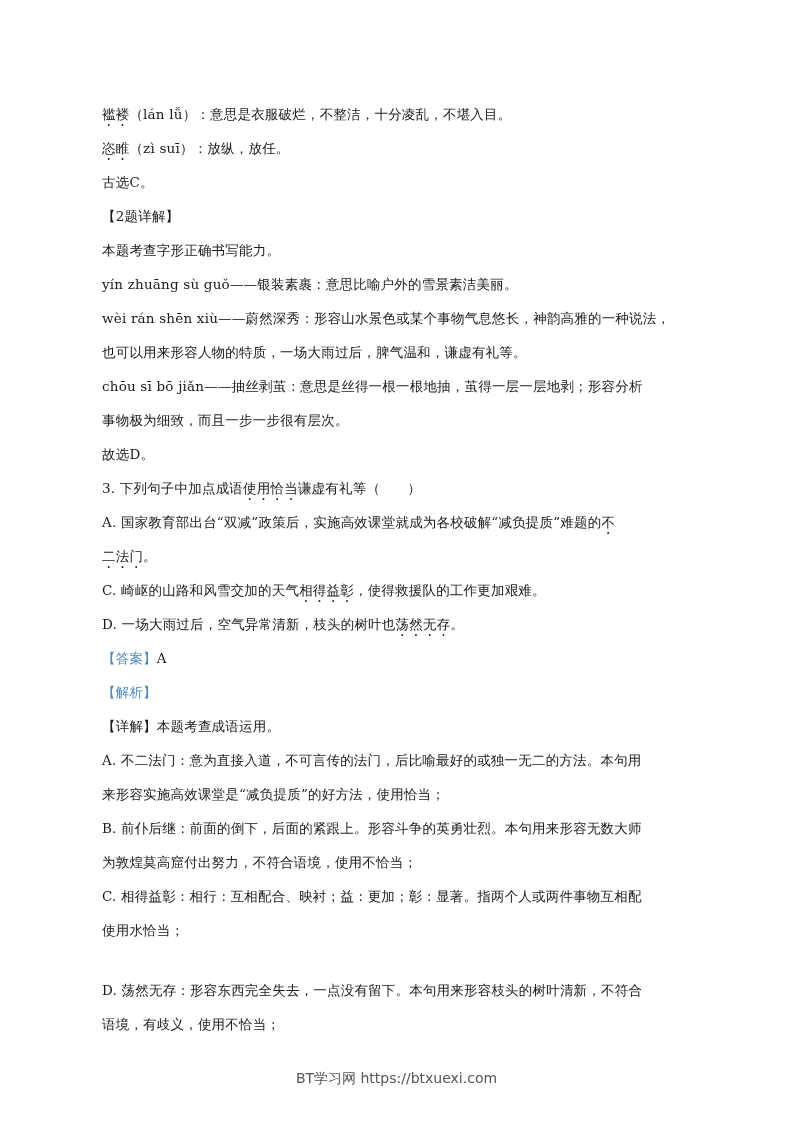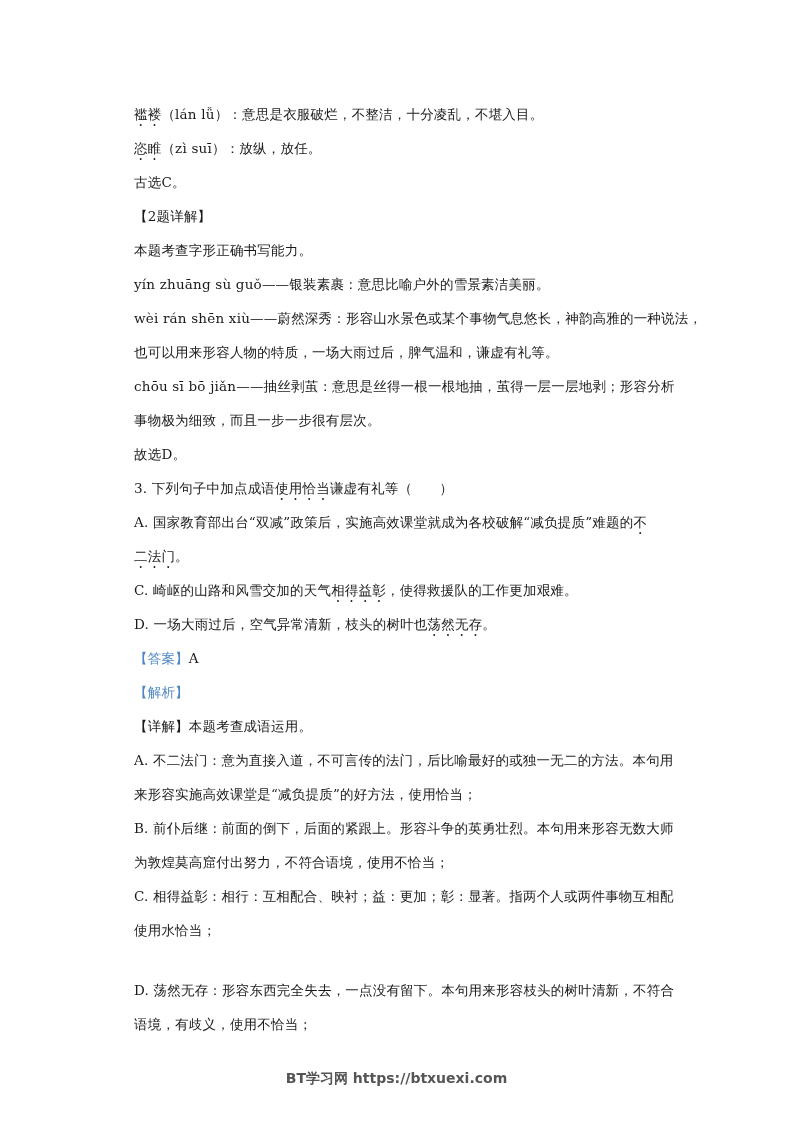--- a/index.html
+++ b/index.html
@@ -1,25 +1,25 @@
 <!DOCTYPE html>
 <html><head>
 <meta charset="utf-8">
 <style>
   html, body { margin: 0; padding: 0; background: #ffffff; }
   body { width: 793px; height: 1122px; position: relative; overflow: hidden;
          font-family: "DejaVu Serif", "Liberation Serif", serif; color: #1a1a1a; }
-  .page { position: absolute; left: 134px; top: 97px; width: 560px; }
+  .page { position: absolute; left: 102px; top: 97px; width: 560px; }
   .line { font-size: 13.5px; line-height: 34px; height: 34px; white-space: nowrap; letter-spacing: 0.2px; }
   .gap { height: 26px; }
   .blue { color: #4f87c4; text-align: right; }
   .em { position: relative; }
   .em::after { content: "·"; position: absolute; left: 50%; transform: translateX(-50%); top: 12px; font-size: 14px; line-height: 14px; color: #1a1a1a; }
   .footer { position: absolute; top: 1070px; left: 0; width: 793px; text-align: center;
-            font-family: "DejaVu Sans", "Liberation Sans", sans-serif; font-size: 14px; color: #555555; font-weight: bold; }
+            font-family: "DejaVu Sans", "Liberation Sans", sans-serif; font-size: 14px; color: #555555; }
 </style>
 </head>
 <body>
 
 <div class="page" id="doc">
     <div class="line"><span class="em">褴</span><span class="em">褛</span><span>（lán lǚ）：意思是衣服破烂，不整洁，十分凌乱，不堪入目。</span></div>
     <div class="line"><span class="em">恣</span><span class="em">睢</span><span>（zì suī）：放纵，放任。</span></div>
     <div class="line"><span>古选C。</span></div>
     <div class="line"><span>【2题详解】</span></div>
     <div class="line"><span>本题考查字形正确书写能力。</span></div>

